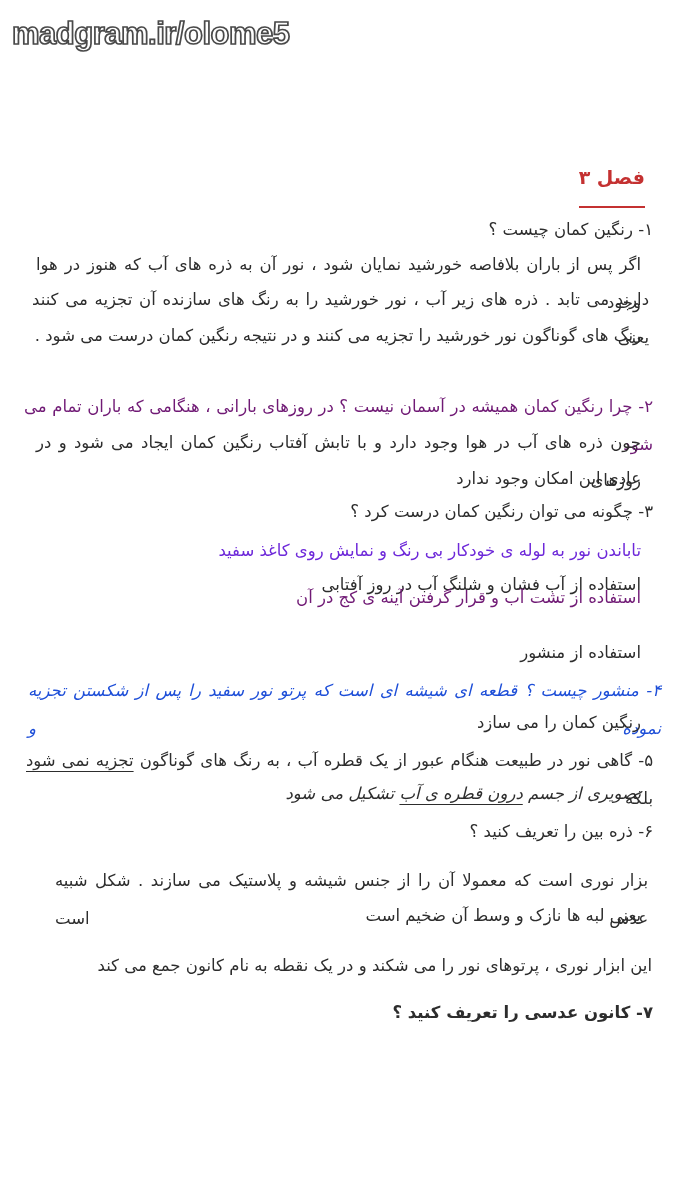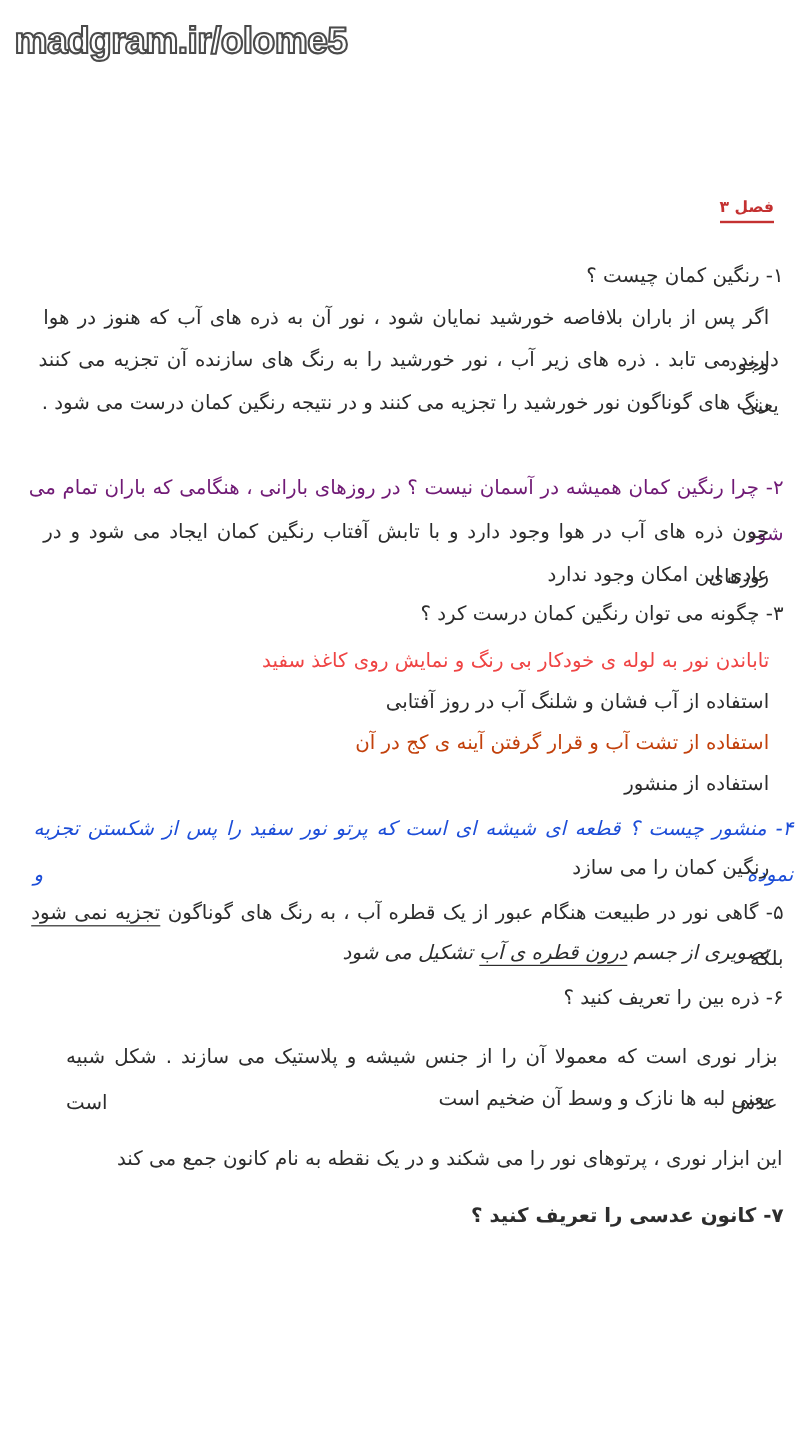--- a/index.html
+++ b/index.html
@@ -19,22 +19,22 @@
     font-size:31px;font-weight:bold;letter-spacing:-0.5px;
     color:#ffffff;
     -webkit-text-stroke:1.7px #4a4a4a;
     text-shadow:0 0 1px #555;
     direction:ltr;
     white-space:nowrap;
   }
   .chapter{
     position:absolute;top:166px;right:30px;
     direction:rtl;
-    font-size:13px;font-weight:bold;
-    padding-bottom:3px;
+    font-size:19px;font-weight:bold;
+    padding-bottom:18px;
     border-bottom:2px solid;
     white-space:nowrap;
   }
   .line{
     position:absolute;
     direction:rtl;
     font-size:16.5px;
     line-height:38px;
     color:#2d2d2d;
     white-space:nowrap;
@@ -61,23 +61,23 @@
 
   <div id="doc-lines">
       <div class="line" style="top: 211px; right: 22px; color: rgb(45, 45, 45); margin-left: 32px;"><span>۱- رنگین کمان چیست ؟</span></div>
       <div class="line justify" style="top: 246px; right: 34px; left: 36px; color: rgb(45, 45, 45);"><span>اگر پس از باران بلافاصه خورشید نمایان شود ، نور آن به ذره های آب که هنوز در هوا وجود</span></div>
       <div class="line justify" style="top: 281px; right: 26px; left: 32px; color: rgb(45, 45, 45);"><span>دارند می تابد . ذره های زیر آب ، نور خورشید را به رنگ های سازنده آن تجزیه می کنند یعنی</span></div>
       <div class="line" style="top: 317px; right: 34px; color: rgb(45, 45, 45);"><span>رنگ های گوناگون نور خورشید را تجزیه می کنند و در نتیجه رنگین کمان درست می شود .</span></div>
       <div class="line justify" style="top: 388px; right: 22px; left: 24px; color: #701a75;"><span>۲- چرا رنگین کمان همیشه در آسمان نیست ؟ در روزهای بارانی ، هنگامی که باران تمام می شود</span></div>
       <div class="line justify" style="top: 424px; right: 34px; left: 36px; color: rgb(45, 45, 45);"><span>چون ذره های آب در هوا وجود دارد و با تابش آفتاب رنگین کمان ایجاد می شود و در روزهای</span></div>
       <div class="line" style="top: 460px; right: 34px; color: rgb(45, 45, 45);"><span>عادی این امکان وجود ندارد</span></div>
       <div class="line" style="top: 493px; right: 22px; color: rgb(45, 45, 45);"><span>۳- چگونه می توان رنگین کمان درست کرد ؟</span></div>
-      <div class="line" style="top: 532px; right: 34px; color: #ef4444;"><span>تاباندن نور به لوله ی خودکار بی رنگ و نمایش روی کاغذ سفید</span></div>
+      <div class="line" style="top: 532px; right: 34px; color: #6d28d9;"><span>تاباندن نور به لوله ی خودکار بی رنگ و نمایش روی کاغذ سفید</span></div>
       <div class="line" style="top: 566px; right: 34px; color: rgb(45, 45, 45);"><span>استفاده از آب فشان و شلنگ آب در روز آفتابی</span></div>
-      <div class="line" style="top: 600px; right: 34px; color: #c2410c;"><span>استفاده از تشت آب و قرار گرفتن آینه ی کج در آن</span></div>
+      <div class="line" style="top: 579px; right: 34px; color: #701a75;"><span>استفاده از تشت آب و قرار گرفتن آینه ی کج در آن</span></div>
       <div class="line" style="top: 634px; right: 34px; color: rgb(45, 45, 45);"><span>استفاده از منشور</span></div>
       <div class="line justify" style="top: 672px; right: 14px; left: 28px; color: #1d4ed8; font-style: italic;"><span>۴- منشور چیست ؟ قطعه ای شیشه ای است که پرتو نور سفید را پس از شکستن تجزیه نموده و</span></div>
       <div class="line" style="top: 704px; right: 34px; color: rgb(45, 45, 45);"><span>رنگین کمان را می سازد</span></div>
       <div class="line justify" style="top: 742px; right: 22px; left: 26px; color: rgb(45, 45, 45);"><span>۵- گاهی نور در طبیعت هنگام عبور از یک قطره آب ، به رنگ های گوناگون </span><span class="u">تجزیه نمی شود</span><span> بلکه</span></div>
       <div class="line" style="top: 775px; right: 34px; color: rgb(45, 45, 45); font-style: italic;"><span>تصویری از جسم </span><span class="u">درون قطره ی آب</span><span> تشکیل می شود</span></div>
       <div class="line" style="top: 813px; right: 22px; color: rgb(45, 45, 45); text-align: center;"><span>۶- ذره بین را تعریف کنید ؟</span></div>
       <div class="line justify" style="top: 862px; right: 27px; left: 55px; color: rgb(45, 45, 45);"><span>بزار نوری است که معمولا آن را از جنس شیشه و پلاستیک می سازند . شکل شبیه عدس است</span></div>
       <div class="line" style="top: 897px; right: 34px; color: rgb(45, 45, 45);"><span>یعنی لبه ها نازک و وسط آن ضخیم است</span></div>
       <div class="line" style="top: 947px; right: 23px; color: rgb(45, 45, 45);"><span>این ابزار نوری ، پرتوهای نور را می شکند و در یک نقطه به نام کانون جمع می کند</span></div>
       <div class="line" style="top: 994px; right: 22px; color: rgb(45, 45, 45); font-weight: bold;"><span>۷- کانون عدسی را تعریف کنید ؟</span></div>

